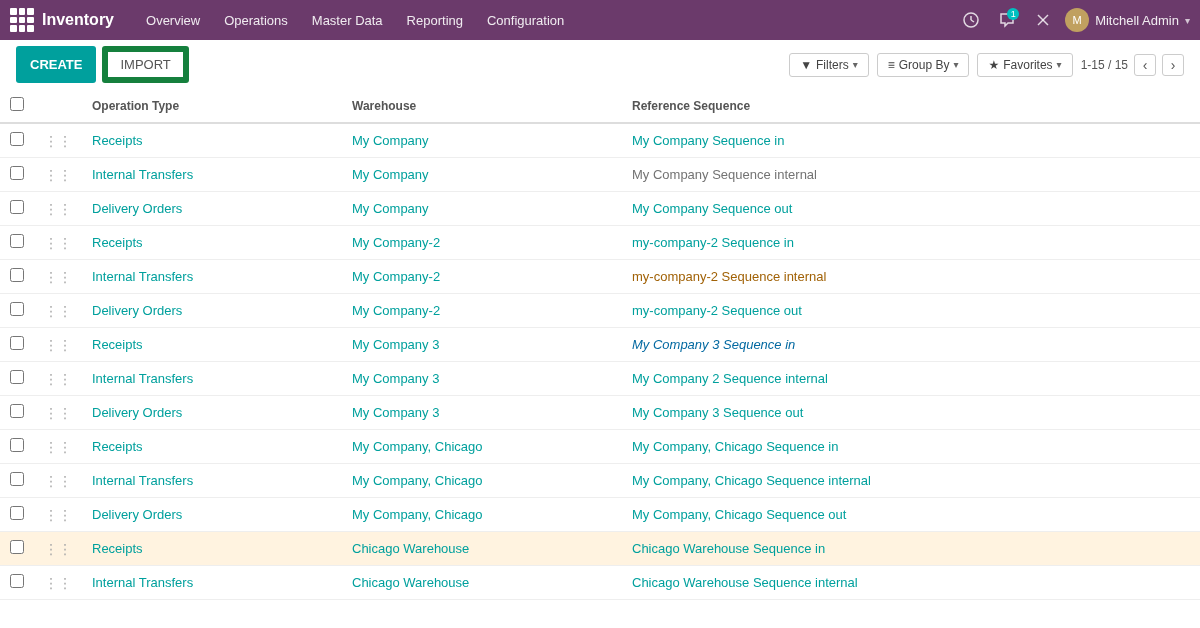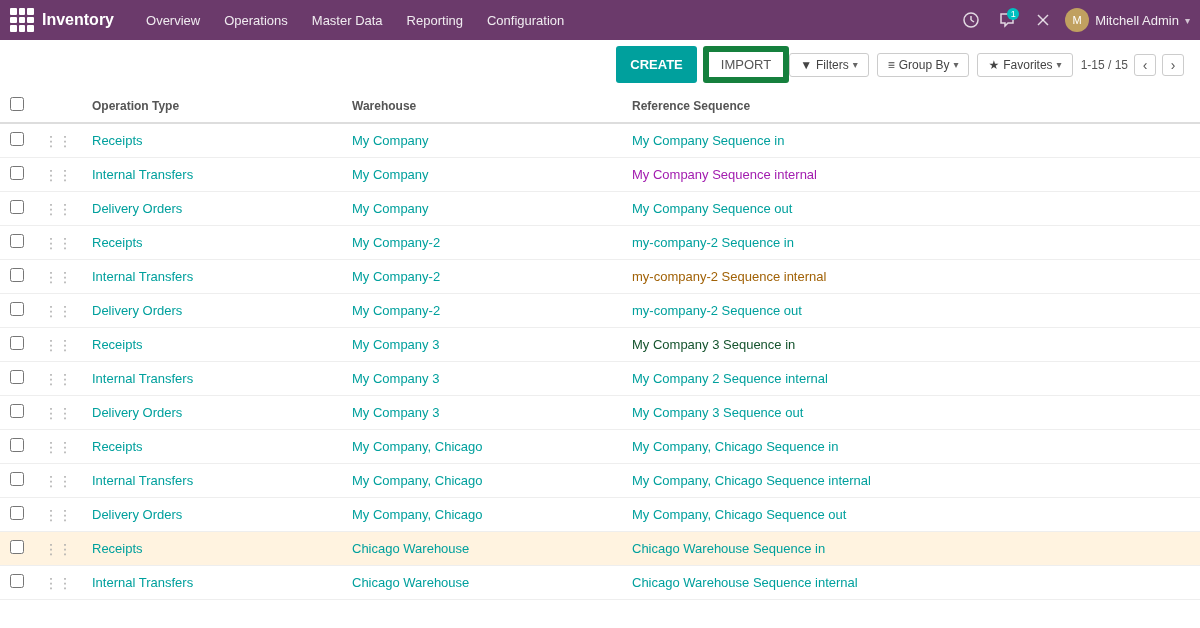--- a/index.html
+++ b/index.html
@@ -162,21 +162,21 @@
       <div class="user-avatar">M</div>
       <span>Mitchell Admin</span>
       <span style="font-size:10px; color:rgba(255,255,255,0.7);">▾</span>
     </div>
   </div>
 </div>
 
 <div class="main">
 
 
-  <div style="display:flex; align-items:center; justify-content:flex-end; padding:6px 16px 6px 16px;">
+  <div style="display:flex; align-items:center; justify-content:space-between; padding:6px 16px 6px 16px;">
     <div class="action-buttons">
       <button class="btn-create">CREATE</button>
       <button class="btn-import">IMPORT</button>
     </div>
     <div style="display:flex; align-items:center; gap:8px;">
       <button class="btn-filter">
         <span>▼</span>
         <span>Filters</span>
         <span class="caret">▾</span>
       </button>
@@ -216,21 +216,21 @@
           <td class="td-drag"><span class="drag-handle" style="color:#aaa; font-size:14px;">⋮⋮</span></td>
           <td class="td-optype"><a href="#" class="row-link" style="color: rgb(0, 160, 157);">Receipts</a></td>
           <td class="td-warehouse"><a href="#" class="row-link" style="color: rgb(0, 160, 157);">My Company</a></td>
           <td class="td-refseq"><a href="#" class="row-link" style="color: rgb(0, 160, 157);">My Company Sequence in</a></td>
         </tr>
         <tr>
           <td class="td-check"><input type="checkbox" style=""></td>
           <td class="td-drag"><span class="drag-handle" style="color:#aaa; font-size:14px;">⋮⋮</span></td>
           <td class="td-optype"><a href="#" class="row-link" style="color: rgb(0, 160, 157);">Internal Transfers</a></td>
           <td class="td-warehouse"><a href="#" class="row-link" style="color: rgb(0, 160, 157);">My Company</a></td>
-          <td class="td-refseq"><a href="#" class="row-link" style="color: #a21caf; text-align: center;">My Company Sequence internal</a></td>
+          <td class="td-refseq"><a href="#" class="row-link" style="color: #737373; text-align: center;">My Company Sequence internal</a></td>
         </tr>
         <tr>
           <td class="td-check"><input type="checkbox" style=""></td>
           <td class="td-drag"><span class="drag-handle" style="color:#aaa; font-size:14px;">⋮⋮</span></td>
           <td class="td-optype"><a href="#" class="row-link" style="color: rgb(0, 160, 157);">Delivery Orders</a></td>
           <td class="td-warehouse"><a href="#" class="row-link" style="color: rgb(0, 160, 157);">My Company</a></td>
           <td class="td-refseq"><a href="#" class="row-link" style="color: rgb(0, 160, 157);">My Company Sequence out</a></td>
         </tr>
         <tr>
           <td class="td-check"><input type="checkbox" style=""></td>
@@ -251,21 +251,21 @@
           <td class="td-drag"><span class="drag-handle" style="color:#aaa; font-size:14px;">⋮⋮</span></td>
           <td class="td-optype"><a href="#" class="row-link" style="color: rgb(0, 160, 157);">Delivery Orders</a></td>
           <td class="td-warehouse"><a href="#" class="row-link" style="color: rgb(0, 160, 157);">My Company-2</a></td>
           <td class="td-refseq"><a href="#" class="row-link" style="color: rgb(0, 160, 157); text-align: right;">my-company-2 Sequence out</a></td>
         </tr>
         <tr>
           <td class="td-check"><input type="checkbox" style=""></td>
           <td class="td-drag"><span class="drag-handle" style="color:#aaa; font-size:14px;">⋮⋮</span></td>
           <td class="td-optype"><a href="#" class="row-link" style="color: rgb(0, 160, 157);">Receipts</a></td>
           <td class="td-warehouse"><a href="#" class="row-link" style="color: rgb(0, 160, 157);">My Company 3</a></td>
-          <td class="td-refseq"><a href="#" class="row-link" style="color: #14532d;">My Company 3 Sequence in</a></td>
+          <td class="td-refseq"><a href="#" class="row-link" style="color: #0369a1; font-style: italic;">My Company 3 Sequence in</a></td>
         </tr>
         <tr>
           <td class="td-check"><input type="checkbox" style=""></td>
           <td class="td-drag"><span class="drag-handle" style="color:#aaa; font-size:14px;">⋮⋮</span></td>
           <td class="td-optype"><a href="#" class="row-link" style="color: rgb(0, 160, 157);">Internal Transfers</a></td>
           <td class="td-warehouse"><a href="#" class="row-link" style="color: rgb(0, 160, 157);">My Company 3</a></td>
           <td class="td-refseq"><a href="#" class="row-link" style="color: rgb(0, 160, 157);">My Company 2 Sequence internal</a></td>
         </tr>
         <tr>
           <td class="td-check"><input type="checkbox" style=""></td>

